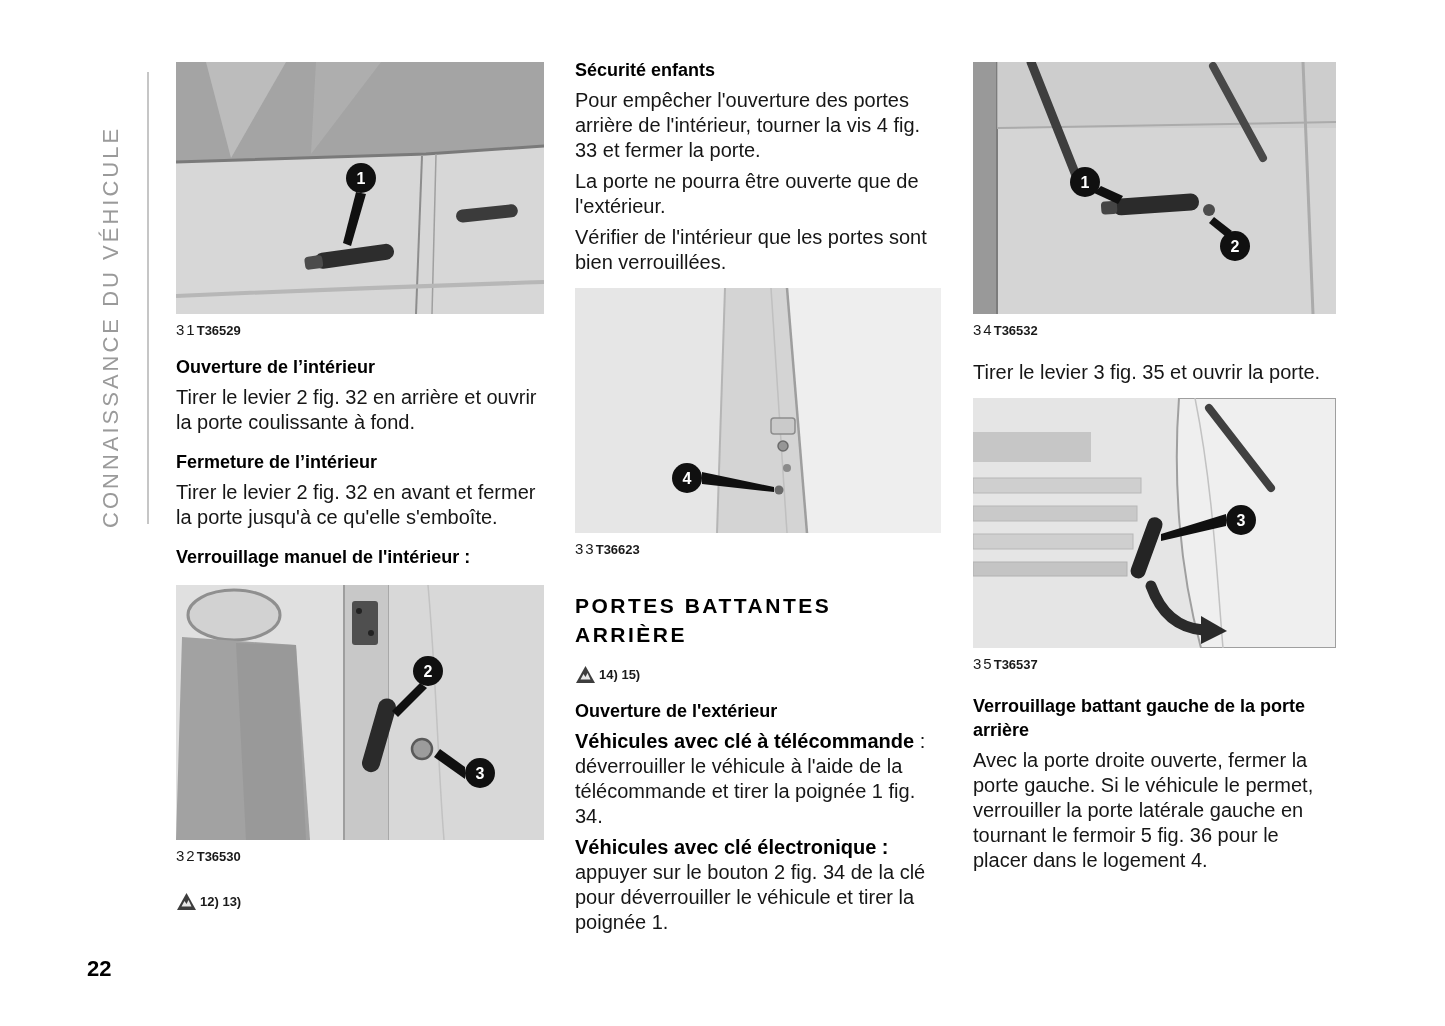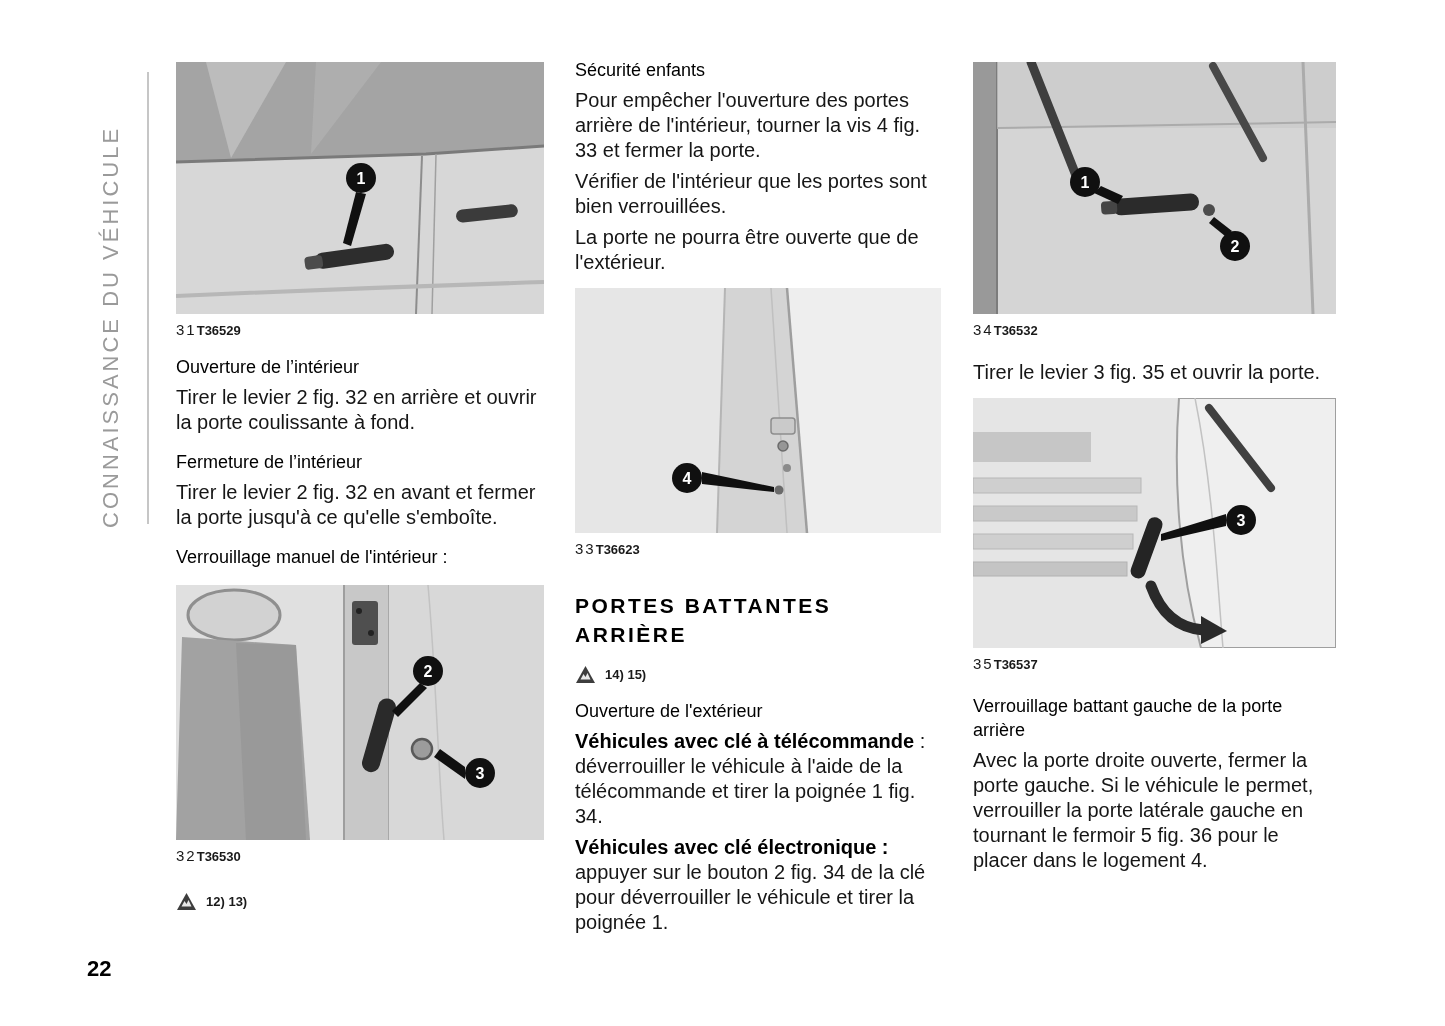--- a/index.html
+++ b/index.html
@@ -11,27 +11,27 @@
   .col { position:absolute; }
   #col1 { left:176px; top:62px;  width:368px; }
   #col2 { left:575px; top:58px;  width:366px; }
   #col3 { left:973px; top:62px;  width:363px; }
 
   figure { display:block; line-height:0; }
   .caption { display:flex; align-items:baseline; margin-top:7px; line-height:18px; }
   .fig-num  { font-size:15px; letter-spacing:2px; color:#1a1a1a; }
   .fig-code { font-size:13px; font-weight:700; color:#1a1a1a; }
 
-  .sec-heading { font-size:18px; font-weight:400; color:#000; margin-top:15px; line-height:24px; }
+  .sec-heading { font-size:18px; font-weight:700; color:#000; margin-top:15px; line-height:24px; }
   .sec-heading.first { margin-top:0; }
   .body-text { font-size:20px; line-height:25px; margin-top:6px; color:#161616; }
   .body-text .lead { font-weight:700; color:#000; }
   .big-heading { font-size:21px; font-weight:700; letter-spacing:2.5px; line-height:29px; color:#000; margin-top:32px; }
 
-  .warn-row { display:flex; align-items:center; gap:9px; margin-top:26px; font-size:13px; font-weight:700; line-height:16px; }
+  .warn-row { display:flex; align-items:center; gap:3px; margin-top:26px; font-size:13px; font-weight:700; line-height:16px; }
   #col2 .warn-row { margin-top:16px; }
 
   .fig-gap { margin-top:16px; }
   .fig-gap-sm { margin-top:13px; }
 
   .sidebar-label {
     position:absolute; left:98px; top:70px; height:458px;
     writing-mode:vertical-rl; transform:rotate(180deg);
     font-size:22px; letter-spacing:3px; color:#9a9a9a; white-space:nowrap;
   }
@@ -128,22 +128,22 @@
       <path d="M5.5,14.5 L8.5,9 L10.5,12 L12.5,8 L15.5,14.5 Z" fill="#e8e8e8"></path>
     </svg>
     <span>12) 13)</span>
   </div>
 </div>
 
 <div class="col" id="col2">
 
   <h3 class="sec-heading first">Sécurité enfants</h3>
   <p class="body-text">Pour empêcher l'ouverture des portes arrière de l'intérieur, tourner la vis 4 fig. 33 et fermer la porte.</p>
+  <p class="body-text">La porte ne pourra être ouverte que de l'extérieur.</p>
   <p class="body-text">Vérifier de l'intérieur que les portes sont bien verrouillées.</p>
-  <p class="body-text">La porte ne pourra être ouverte que de l'extérieur.</p>
 
   <figure class="fig-gap-sm">
     <svg width="366" height="245" viewBox="0 0 366 245">
       <rect width="366" height="245" fill="#eeeeee"></rect>
       <polygon points="0,0 150,0 142,245 0,245" fill="#e6e6e6"></polygon>
       <polygon points="150,0 212,0 232,245 142,245" fill="#d4d4d4"></polygon>
       <path d="M150,0 L142,245" stroke="#b5b5b5" stroke-width="2" fill="none"></path>
       <path d="M212,0 L232,245" stroke="#9e9e9e" stroke-width="2.5" fill="none"></path>
       <path d="M196,0 L212,245" stroke="#c0c0c0" stroke-width="1.5" fill="none"></path>
       <rect x="196" y="130" width="24" height="16" rx="3" fill="#cacaca" stroke="#8d8d8d" stroke-width="1.5"></rect>

